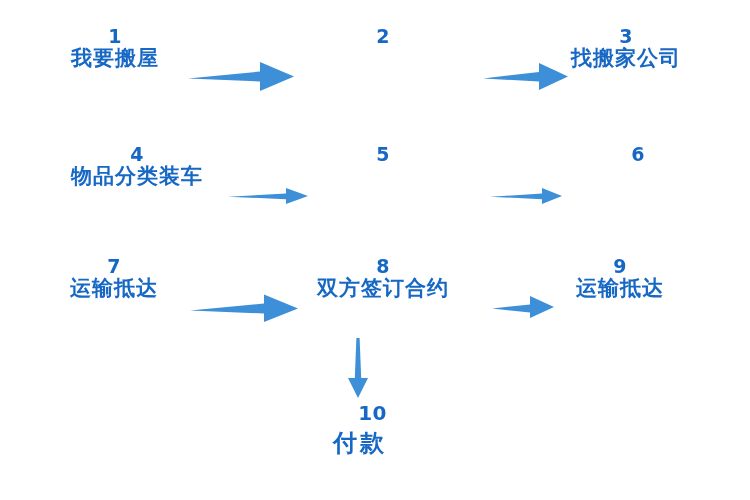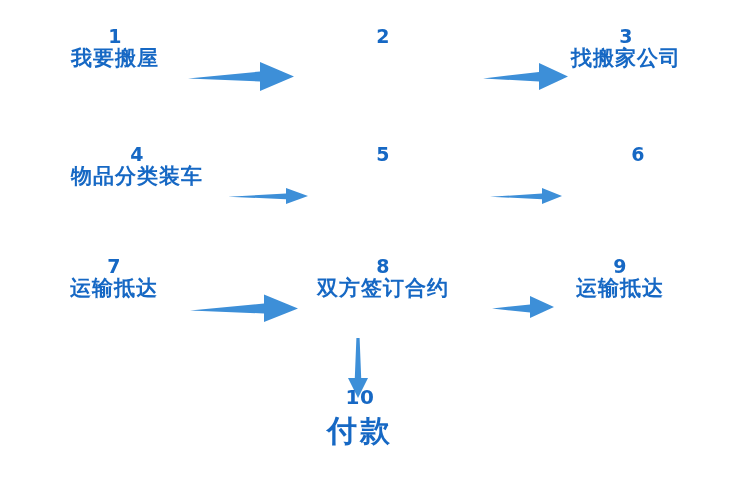--- a/index.html
+++ b/index.html
@@ -42,21 +42,21 @@
     font-size: 21px;
     font-weight: bold;
     color: #1668c4;
     letter-spacing: 1px;
     line-height: 1.1;
   }
   .step.final .step-number {
     font-size: 20px;
   }
   .step.final .step-label {
-    font-size: 30px;
+    font-size: 24px;
     letter-spacing: 3px;
     margin-top: 6px;
   }
 
   
   .arrow {
     position: absolute;
     display: block;
   }
   .arrow svg {
@@ -146,18 +146,18 @@
       <path d="M0,14.5 L38,10.5 L38,2 L62,13 L38,24 L38,18.5 Z" fill="#3d8fd8"></path>
     </svg>
   </span>
 
   <span class="arrow" style="left:345px; top:338px;">
     <svg width="26" height="60" viewBox="0 0 26 60">
       <path d="M11.4,0 L14.6,0 L16.2,40 L23,40 L13,60 L3,40 L9.8,40 Z" fill="#3d8fd8"></path>
     </svg>
   </span>
 
-  <div class="step final" style="left:360px; top:386px;">
+  <div class="step final" style="left:360px; top:402px;text-align:right;">
     <span class="step-number">10</span>
     <span class="step-label">付款</span>
   </div>
 
 </div>
 
 </body></html>

